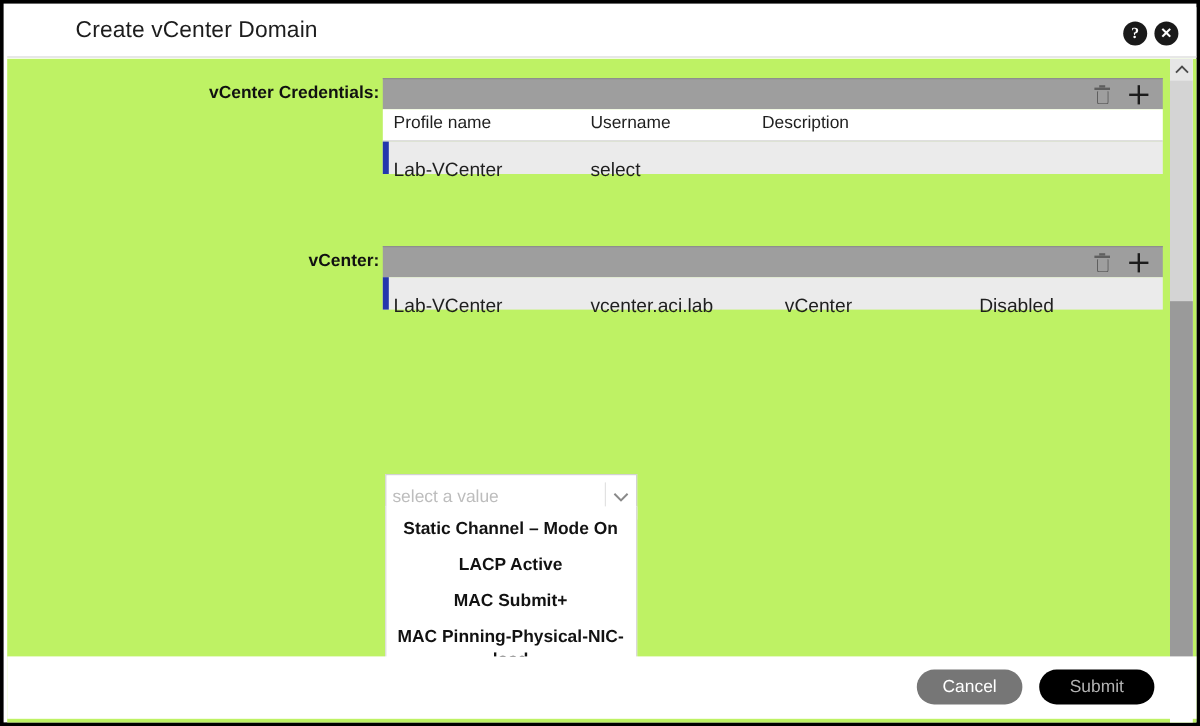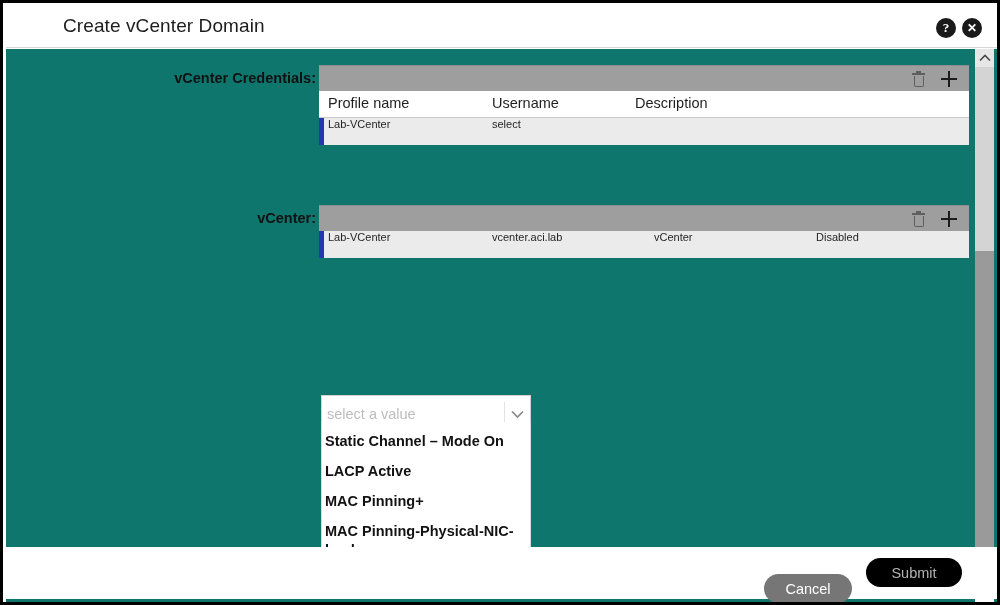--- a/index.html
+++ b/index.html
@@ -51,21 +51,21 @@
     cursor: pointer;
   }
   #help-icon  { right: 44px; font-family: "Liberation Serif", serif; }
   #close-icon { right: 18px; font-size: 12px; }
 
   
   #body {
     position: absolute;
     left: 3px; top: 46px;
     width: 994px; height: 556px;
-    background: #0f766e;
+    background: #bef264;
   }
 
   
   .field-label {
     position: absolute;
     width: 240px;
     text-align: right;
     font-size: 14.5px;
     font-weight: bold;
     color: #111111;
@@ -134,22 +134,22 @@
     background: #ebebeb;
   }
   .tbl-row .rowmark {
     position: absolute;
     left: 0; top: 0;
     width: 5px; height: 27px;
     background: #2437ad;
   }
   .tbl-row .cell {
     position: absolute;
-    top: 0;
-    font-size: 11px;
+    top: 16px;
+    font-size: 16px;
     color: #1f1f1f;
     white-space: nowrap;
   }
 
   
   #pcm-select {
     position: absolute;
     left: 315px; top: 346px;
     width: 210px; height: 38px;
     background: #ffffff;
@@ -173,20 +173,21 @@
   #pcm-caret svg { display: block; }
 
   #pcm-list {
     position: absolute;
     left: 315px; top: 373px;
     width: 210px;
     background: #ffffff;
     border: 1px solid #d9d9d9;
     border-top: none;
     padding: 4px 0 8px 0;
+    text-align: center;
   }
   .pcm-option {
     padding: 6px 4px 6px 3px;
     font-size: 14.5px;
     font-weight: bold;
     color: #121212;
     line-height: 1.25;
     cursor: pointer;
   }
 
@@ -236,21 +237,20 @@
     border-radius: 15px;
     font-size: 14.5px;
     font-family: "Liberation Sans", sans-serif;
     cursor: pointer;
   }
   #cancel-button {
     right: 148px;
     width: 88px;
     background: #767676;
     color: #ffffff;
-    margin-top: 16px;
   }
   #submit-button {
     right: 38px;
     width: 96px;
     background: #000000;
     color: #b3b3b3;
     cursor: default;
   }
 </style>
 </head>
@@ -318,21 +318,21 @@
       <span id="pcm-caret">
         <svg width="13" height="9" viewBox="0 0 13 9" aria-hidden="true">
           <polyline points="1,1.5 6.5,7 12,1.5" fill="none" stroke="#8a8a8a" stroke-width="1.7"></polyline>
         </svg>
       </span>
     </div>
 
     <div id="pcm-list">
       <div class="pcm-option">Static Channel – Mode On</div>
       <div class="pcm-option">LACP Active</div>
-      <div class="pcm-option">MAC Pinning+</div>
+      <div class="pcm-option">MAC Submit+</div>
       <div class="pcm-option">MAC Pinning-Physical-NIC-load</div>
     </div>
 
   </div>
 
   <div id="scrollbar">
     <div class="sb-btn" id="sb-up">
       <svg width="12" height="8" viewBox="0 0 12 8" aria-hidden="true">
         <polyline points="1,6.5 6,1.5 11,6.5" fill="none" stroke="#4a4a4a" stroke-width="1.6"></polyline>
       </svg>

